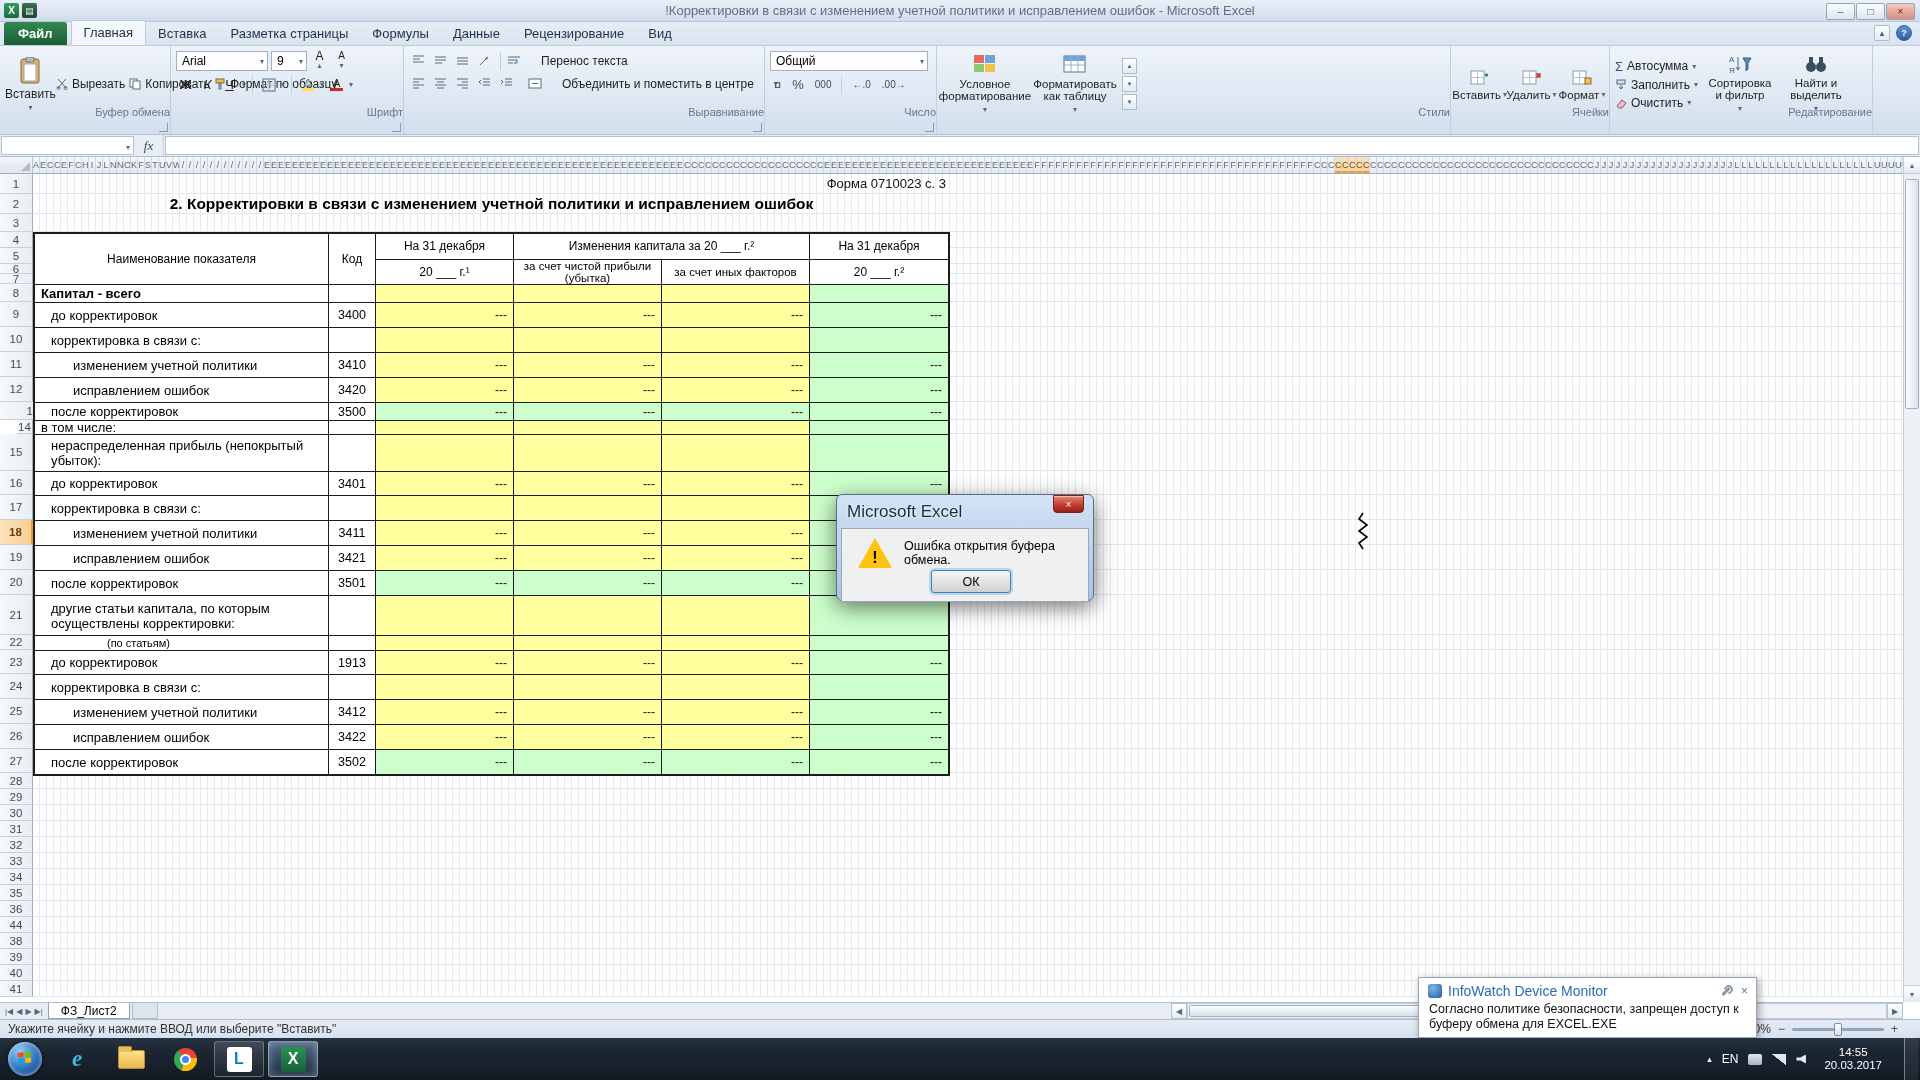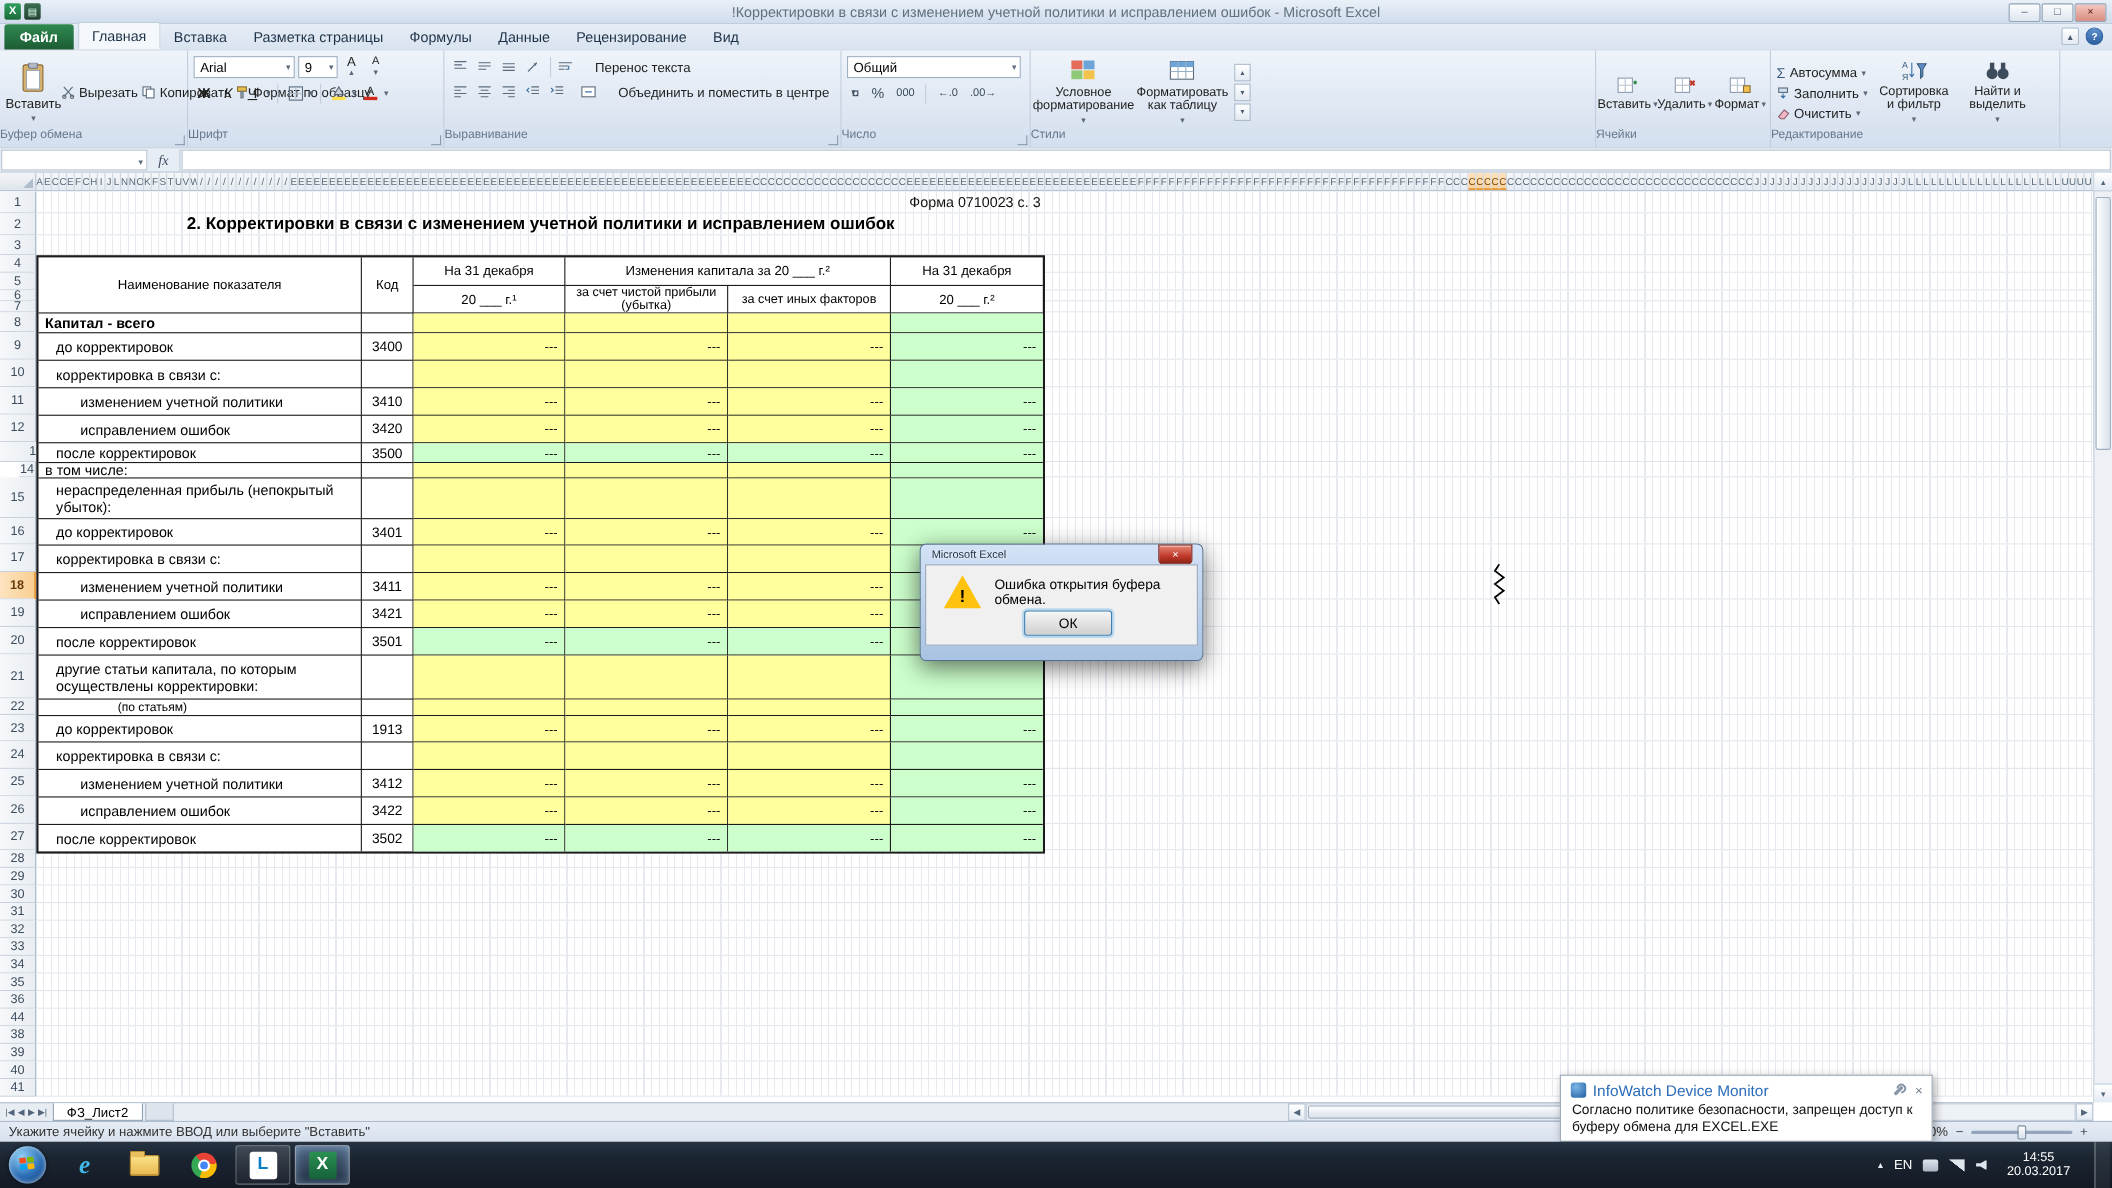--- a/index.html
+++ b/index.html
@@ -22,21 +22,21 @@
   .rtab{padding:4px 12px 4px;font-size:13px;color:#1e3247;white-space:nowrap}
   .rtab.file{background:linear-gradient(#2f8a50,#1c5c34);color:#fff;font-weight:bold;border-radius:3px 3px 0 0;margin:0 4px;padding:4px 14px}
   .rtab.active{background:#f4f7fb;border:1px solid #c0cbd9;border-bottom:1px solid #f4f7fb;border-radius:2px 2px 0 0}
   .tabrow-right{margin-left:auto;display:flex;align-items:center;gap:6px;padding:0 8px 4px 0}
   .miniic{width:16px;height:16px;border:1px solid #aebdce;border-radius:2px;background:linear-gradient(#fff,#e3eaf2);color:#4a5b6e;font-size:9px;display:flex;align-items:center;justify-content:center}
   .helpic{background:linear-gradient(#5e93cf,#2d5f9e);color:#fff;font-weight:bold;border-radius:8px;border-color:#2d5f9e}
 
   
   .ribbon{position:absolute;top:46px;left:0;right:0;height:89px;background:linear-gradient(#eff4fa,#dfe8f3 55%,#d4dfee);border-bottom:1px solid #b4c2d4;display:flex}
   .rgroup{position:relative;border-right:1px solid #c3cedd;display:flex;flex-direction:column;padding:3px 5px 15px 5px}
-  .glabel{position:absolute;left:0;right:0;bottom:6px;text-align:left;font-size:11px;color:#66788c;white-space:nowrap}
+  .glabel{position:absolute;left:0;right:0;bottom:16px;text-align:right;font-size:11px;color:#66788c;white-space:nowrap}
   .launcher{position:absolute;right:2px;bottom:2px;width:9px;height:9px;border-right:1px solid #8a9bb0;border-bottom:1px solid #8a9bb0}
   .da{font-size:8px;color:#5a6a7c}
   .rrow{display:flex;align-items:center;gap:3px;margin:2px 0}
   .mi{display:inline-flex;align-items:center;justify-content:center}
   .blabel{font-size:12px;color:#1e1e1e;white-space:nowrap}
 
   .g-clip{width:171px}
   .clip-inner{display:flex;flex:1}
   .bigbtn{width:60px;display:flex;flex-direction:column;align-items:center;justify-content:center;gap:2px}
   .stack{display:flex;flex-direction:row;justify-content:flex-end;gap:4px}
@@ -144,21 +144,21 @@
   .statusbar{position:absolute;left:0;top:1019px;width:1920px;height:19px;background:linear-gradient(#e6ecf5,#d7e1ee);border-top:1px solid #aebdce;display:flex;align-items:center;font-size:12px;color:#333}
   .hint{padding-left:8px;white-space:nowrap}
   .sb-right{margin-left:auto;display:flex;align-items:center;gap:7px;padding-right:22px}
   .viewbtn{width:18px;height:13px;border:1px solid #93a5ba;background:linear-gradient(#fff,#dfe6ef)}
   .zslider{width:92px;height:3px;background:#93a5ba;border-radius:2px;position:relative}
   .zthumb{position:absolute;left:42px;top:-5px;width:8px;height:13px;background:linear-gradient(#fdfdfe,#d8e0ea);border:1px solid #7d8ea2;border-radius:2px}
   .zbtn{font-size:12px;color:#3c4c5c}
 
   
   .msgbox{position:absolute;left:836px;top:494px;width:258px;height:107px;z-index:45;border:1px solid #55708e;border-radius:6px;background:linear-gradient(#d3e2f6,#a9c3e2);box-shadow:0 6px 22px rgba(0,0,0,.55);padding:0 4px 4px 4px}
-  .msg-title{height:18px;display:flex;align-items:center;padding-left:6px;font-size:10px;color:#1c2d40;text-shadow:0 0 3px #fff}
+  .msg-title{height:33px;display:flex;align-items:center;padding-left:6px;font-size:17px;color:#1c2d40;text-shadow:0 0 3px #fff}
   .msg-close{position:absolute;right:9px;top:0;width:31px;height:18px;background:linear-gradient(#e98775,#c0392b 60%,#8e2318);border:1px solid #7e2015;border-radius:0 0 4px 4px;color:#fff;font-size:10px;display:flex;align-items:center;justify-content:center;box-shadow:inset 0 1px 0 rgba(255,255,255,.5)}
   .msg-inner{position:relative;height:74px;background:#f0f0f0;border:1px solid #98a8bd}
   .msg-row{display:flex;align-items:center;gap:12px;padding:9px 0 0 16px}
   .warn-tri{position:relative;width:34px;height:30px;flex:0 0 34px}
   .warn-tri::before{content:"";position:absolute;left:0;top:0;border-left:17px solid transparent;border-right:17px solid transparent;border-bottom:30px solid #ffc20e}
   .warn-ex{position:absolute;left:0;right:0;bottom:1px;text-align:center;font-weight:bold;font-size:16px;color:#000;z-index:1}
   .msg-text{font-size:12.5px;color:#000}
   .okbtn{position:absolute;left:89px;bottom:8px;width:80px;height:23px;border:1px solid #3c7fb1;border-radius:3px;background:linear-gradient(#f6f6f6,#e4e4e4 45%,#d0d0d0);font-size:12.5px;color:#000;box-shadow:0 0 0 2px #b8d8ef;display:flex;align-items:center;justify-content:center}
 
   

